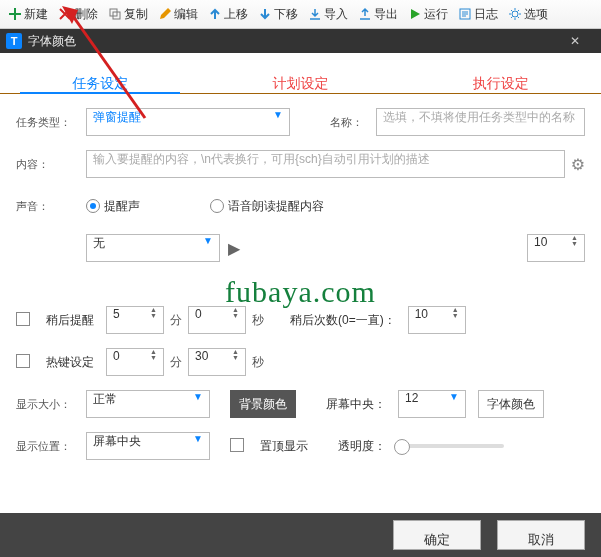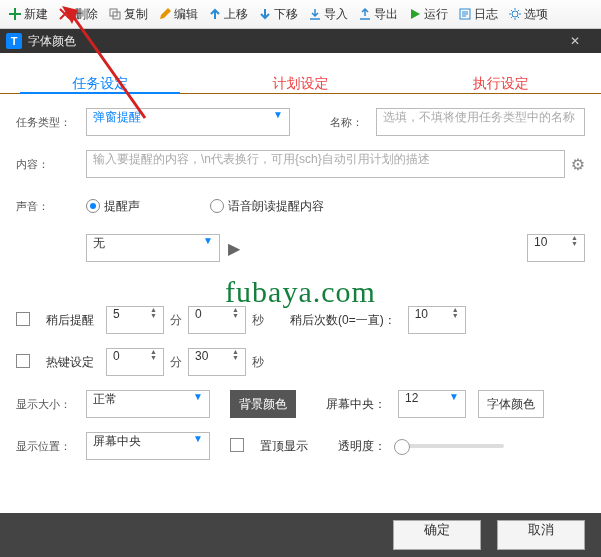--- a/index.html
+++ b/index.html
@@ -32,21 +32,21 @@
 .cbox{width:12px;height:12px;border:1px solid #888;background:#fff}
 .btn{height:26px;padding:0 8px;border:1px solid #bbb;display:flex;align-items:center;cursor:pointer;background:#fff}
 .btn.dark{background:#555;color:#fff;border-color:#555}
 .playbtn{color:#666;font-size:16px;cursor:pointer;padding:0 8px}
 .gap{width:12px}
 .unit{margin:0 6px;color:#555}
 .slider{flex:1;height:4px;background:#ddd;border-radius:2px;position:relative;margin-left:8px;max-width:110px}
 .slider::after{content:"";position:absolute;left:0;top:-5px;width:14px;height:14px;background:#fff;border:1px solid #999;border-radius:50%}
 .watermark{position:absolute;left:50%;top:275px;transform:translateX(-50%);font-size:30px;font-family:Liberation Serif, serif;color:#15803d;font-weight:500;pointer-events:none;letter-spacing:1px}
 .footer{position:absolute;left:0;right:0;bottom:0;height:44px;background:#444;display:flex;align-items:center;justify-content:flex-end;padding:0 16px;gap:16px}
-.footer .fbtn{width:86px;height:28px;background:#f4f4f4;border:1px solid #aaa;display:flex;align-items:flex-start;justify-content:center;cursor:pointer;font-size:13px}
+.footer .fbtn{width:86px;height:28px;background:#f4f4f4;border:1px solid #aaa;display:flex;align-items:flex-end;justify-content:center;cursor:pointer;font-size:13px}
 .arrow-svg{position:absolute;left:0;top:0;pointer-events:none}
 .gear{color:#888;font-size:16px;cursor:pointer}
 </style>
 </head>
 <body>
 <div class="root">
 
 <div class="toolbar">
   <div class="tb-item">
         <span class="tb-icon"><svg viewBox="0 0 14 14">

